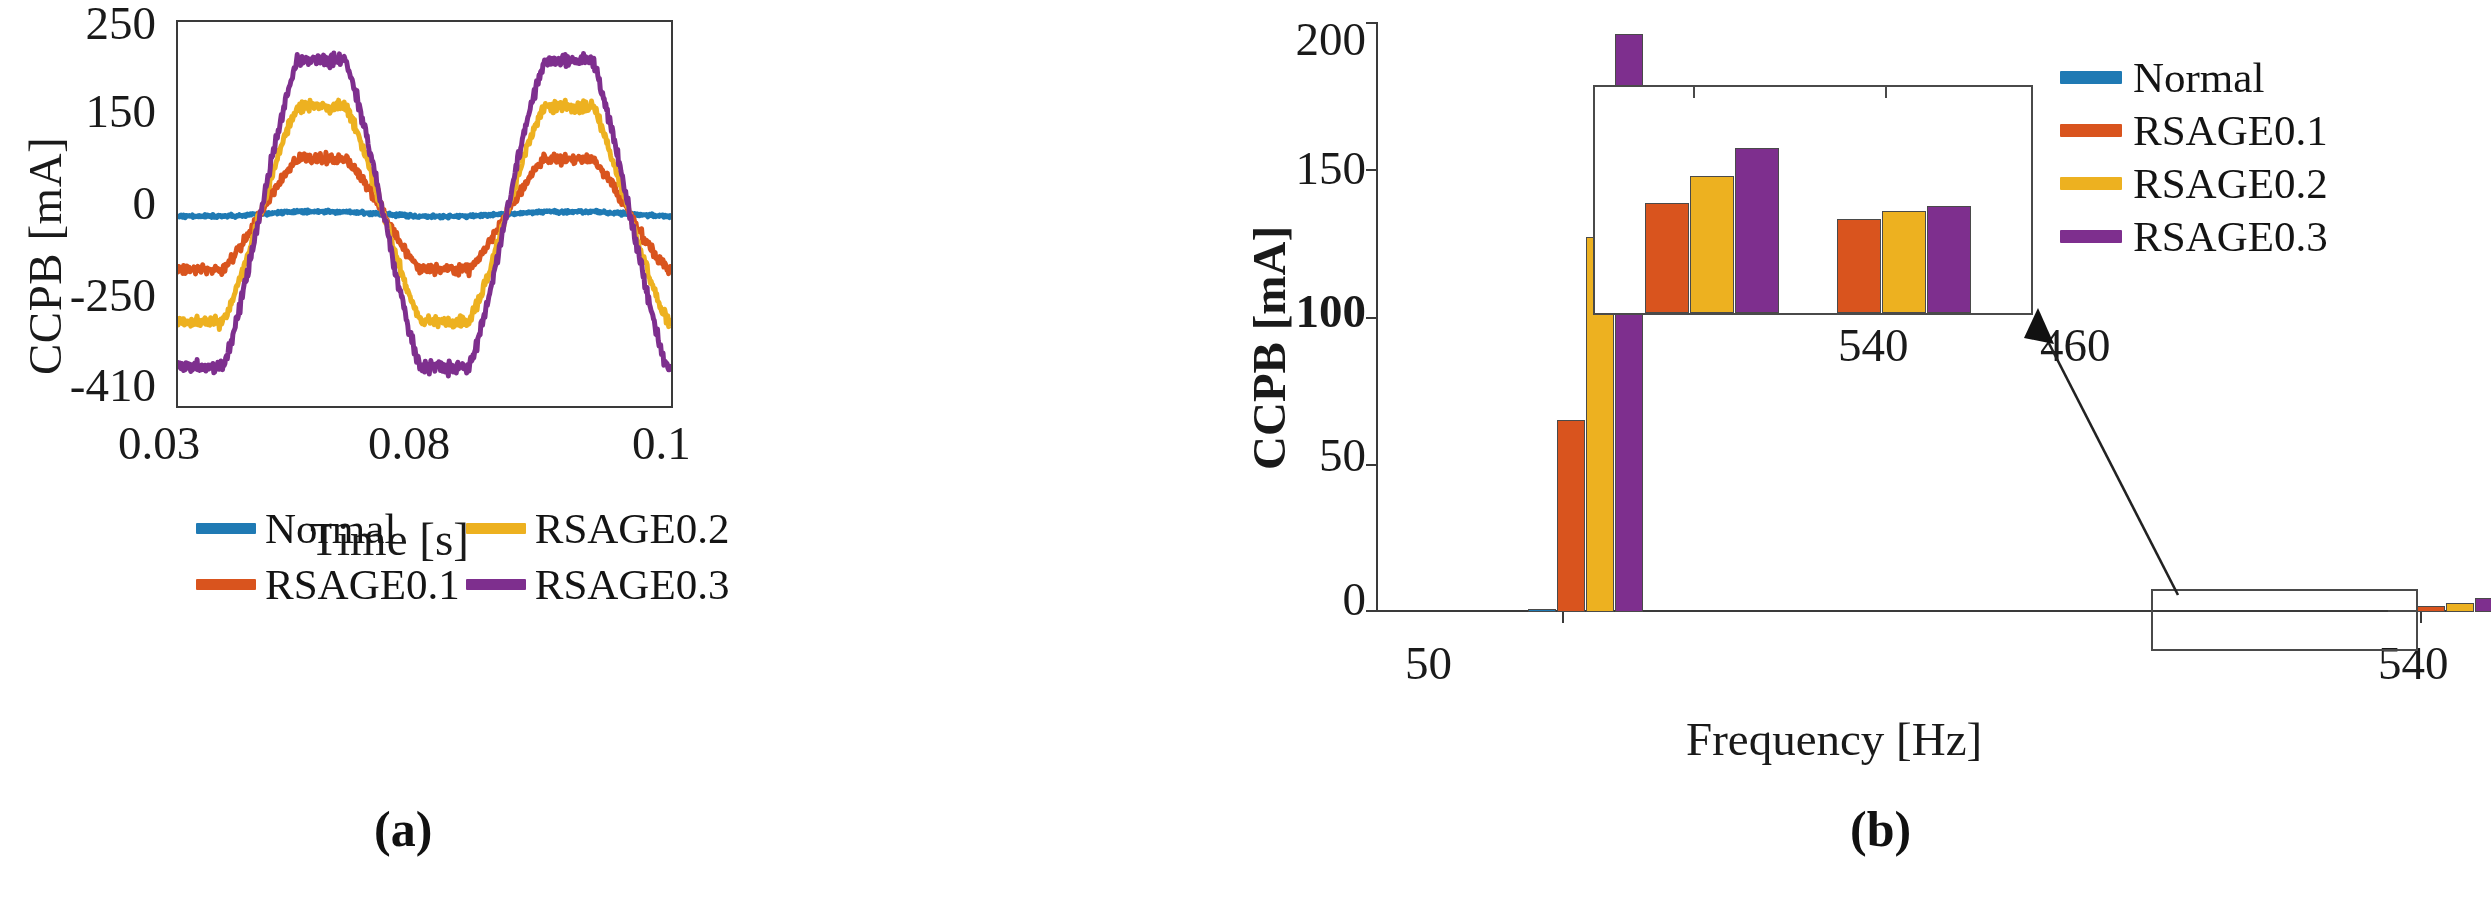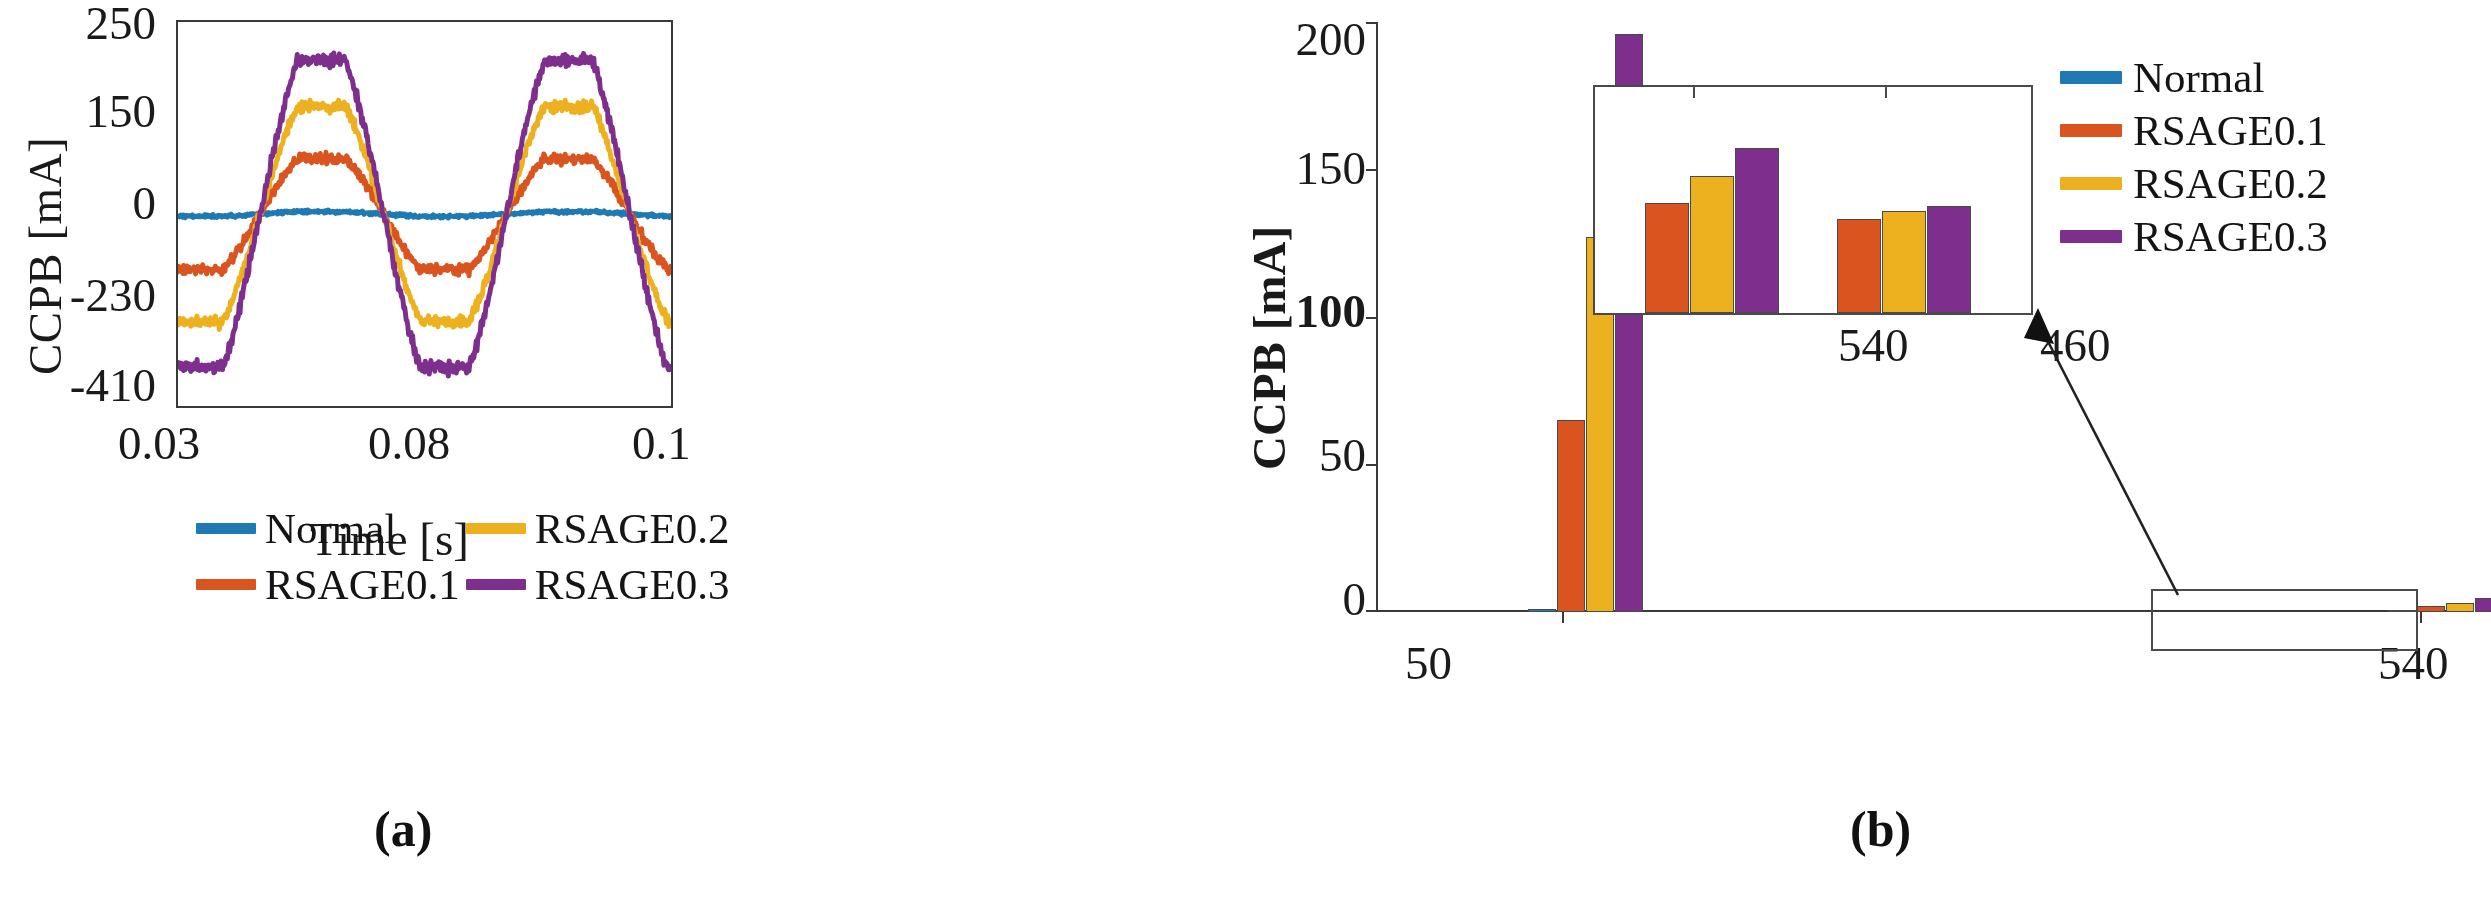--- a/index.html
+++ b/index.html
@@ -63,21 +63,21 @@
 </head>
 <body>
 
 <div class="figure">
 
   <div id="panel-a">
 
     <div class="tick a-ytick" style="left:26px;top:0px;width:130px;">250</div>
     <div class="tick a-ytick" style="left:26px;top:88px;width:130px;">150</div>
     <div class="tick a-ytick" style="left:26px;top:180px;width:130px;">0</div>
-    <div class="tick a-ytick" style="left:20px;top:272px;width:136px;">-230</div>
+    <div class="tick a-ytick" style="left:20px;top:272px;width:136px;">-250</div>
     <div class="tick a-ytick" style="left:20px;top:362px;width:136px;">-410</div>
 
     <div class="axlabel" id="a-ylabel" style="left:18px;top:375px;">CCPB [mA]</div>
 
     <div id="a-plotbox">
       <svg viewBox="0 0 497 388" preserveAspectRatio="none">
         <g id="a-curves">
             <path d="M0.00 196.66 L0.80 196.22 L1.60 196.88 L2.40 195.33 L3.21 195.01 L4.01 195.50 L4.81 197.24 L5.61 195.12 L6.41 195.77 L7.21 197.71 L8.02 195.46 L8.82 195.56 L9.62 196.17 L10.42 195.77 L11.22 195.52 L12.02 196.38 L12.83 196.35 L13.63 195.77 L14.43 194.99 L15.23 197.49 L16.03 195.84 L16.83 196.10 L17.64 196.72 L18.44 196.27 L19.24 196.49 L20.04 195.87 L20.84 196.67 L21.64 195.59 L22.45 196.37 L23.25 196.75 L24.05 196.00 L24.85 196.19 L25.65 196.76 L26.45 196.91 L27.25 194.54 L28.06 197.05 L28.86 196.51 L29.66 195.02 L30.46 195.68 L31.26 196.33 L32.06 195.56 L32.87 196.78 L33.67 197.31 L34.47 196.09 L35.27 194.46 L36.07 197.38 L36.87 197.40 L37.68 196.51 L38.48 196.08 L39.28 197.36 L40.08 196.44 L40.88 195.35 L41.68 195.41 L42.49 195.50 L43.29 196.76 L44.09 197.04 L44.89 195.89 L45.69 196.20 L46.49 196.59 L47.30 195.42 L48.10 195.63 L48.90 196.45 L49.70 197.17 L50.50 196.49 L51.30 195.10 L52.10 195.11 L52.91 195.94 L53.71 194.15 L54.51 196.59 L55.31 195.49 L56.11 195.88 L56.91 196.42 L57.72 197.34 L58.52 196.45 L59.32 195.67 L60.12 196.20 L60.92 195.53 L61.72 194.75 L62.53 195.75 L63.33 195.54 L64.13 195.47 L64.93 196.40 L65.73 195.43 L66.53 195.11 L67.34 194.99 L68.14 196.53 L68.94 194.72 L69.74 194.12 L70.54 195.26 L71.34 195.36 L72.15 194.67 L72.95 193.89 L73.75 194.98 L74.55 193.72 L75.35 193.95 L76.15 193.70 L76.95 194.02 L77.76 194.05 L78.56 194.37 L79.36 195.62 L80.16 193.65 L80.96 194.47 L81.76 194.08 L82.57 194.30 L83.37 193.35 L84.17 194.05 L84.97 194.21 L85.77 193.10 L86.57 194.14 L87.38 193.66 L88.18 192.57 L88.98 194.20 L89.78 195.10 L90.58 193.87 L91.38 192.49 L92.19 194.16 L92.99 193.37 L93.79 193.13 L94.59 193.76 L95.39 192.65 L96.19 193.42 L97.00 192.96 L97.80 192.56 L98.60 192.85 L99.40 193.09 L100.20 193.95 L101.00 191.36 L101.80 192.90 L102.61 193.31 L103.41 193.31 L104.21 191.20 L105.01 193.95 L105.81 193.79 L106.61 191.78 L107.42 191.15 L108.22 191.94 L109.02 192.04 L109.82 191.00 L110.62 192.61 L111.42 192.14 L112.23 191.61 L113.03 192.51 L113.83 192.70 L114.63 192.06 L115.43 191.26 L116.23 192.84 L117.04 190.61 L117.84 192.71 L118.64 192.30 L119.44 191.63 L120.24 190.44 L121.04 191.87 L121.85 190.93 L122.65 190.79 L123.45 190.78 L124.25 192.24 L125.05 190.57 L125.85 192.92 L126.65 191.94 L127.46 192.81 L128.26 190.29 L129.06 192.49 L129.86 193.04 L130.66 189.97 L131.46 192.73 L132.27 190.67 L133.07 191.34 L133.87 192.05 L134.67 191.86 L135.47 191.53 L136.27 191.73 L137.08 192.10 L137.88 191.00 L138.68 191.27 L139.48 191.97 L140.28 191.80 L141.08 190.46 L141.89 192.45 L142.69 191.85 L143.49 191.46 L144.29 191.28 L145.09 191.47 L145.89 191.17 L146.70 191.15 L147.50 192.89 L148.30 192.51 L149.10 190.65 L149.90 192.30 L150.70 191.14 L151.50 189.95 L152.31 190.86 L153.11 192.42 L153.91 191.26 L154.71 191.96 L155.51 191.26 L156.31 191.88 L157.12 191.43 L157.92 192.55 L158.72 193.33 L159.52 191.51 L160.32 191.13 L161.12 192.91 L161.93 191.94 L162.73 191.42 L163.53 192.69 L164.33 191.83 L165.13 191.75 L165.93 192.23 L166.74 191.21 L167.54 191.67 L168.34 191.99 L169.14 192.04 L169.94 191.21 L170.74 192.37 L171.55 192.32 L172.35 191.06 L173.15 190.80 L173.95 192.87 L174.75 192.18 L175.55 192.45 L176.35 192.03 L177.16 192.76 L177.96 191.93 L178.76 192.64 L179.56 193.32 L180.36 191.42 L181.16 191.86 L181.97 193.42 L182.77 192.99 L183.57 192.36 L184.37 191.77 L185.17 192.41 L185.97 191.02 L186.78 192.95 L187.58 194.36 L188.38 192.95 L189.18 192.85 L189.98 193.04 L190.78 193.05 L191.59 192.74 L192.39 193.94 L193.19 194.73 L193.99 192.59 L194.79 193.66 L195.59 194.71 L196.40 192.63 L197.20 192.44 L198.00 193.53 L198.80 194.16 L199.60 192.34 L200.40 194.04 L201.20 193.79 L202.01 192.74 L202.81 193.64 L203.61 195.23 L204.41 193.56 L205.21 192.85 L206.01 194.26 L206.82 193.92 L207.62 193.14 L208.42 195.14 L209.22 193.91 L210.02 193.55 L210.82 194.68 L211.63 194.84 L212.43 193.47 L213.23 193.12 L214.03 195.28 L214.83 195.15 L215.63 194.45 L216.44 195.73 L217.24 195.49 L218.04 194.59 L218.84 194.56 L219.64 196.67 L220.44 193.84 L221.25 195.18 L222.05 194.30 L222.85 195.90 L223.65 193.67 L224.45 195.39 L225.25 195.56 L226.05 193.94 L226.86 195.46 L227.66 195.54 L228.46 194.03 L229.26 194.89 L230.06 196.91 L230.86 194.91 L231.67 195.43 L232.47 197.23 L233.27 195.93 L234.07 194.22 L234.87 194.90 L235.67 195.47 L236.48 196.45 L237.28 197.20 L238.08 196.91 L238.88 195.04 L239.68 196.35 L240.48 197.02 L241.29 197.22 L242.09 197.16 L242.89 197.41 L243.69 195.95 L244.49 196.59 L245.29 196.41 L246.10 196.40 L246.90 195.79 L247.70 195.90 L248.50 196.42 L249.30 195.56 L250.10 195.74 L250.90 197.40 L251.71 197.63 L252.51 196.22 L253.31 196.76 L254.11 196.67 L254.91 196.13 L255.71 197.59 L256.52 196.99 L257.32 194.75 L258.12 196.96 L258.92 197.36 L259.72 196.70 L260.52 196.02 L261.33 195.97 L262.13 196.51 L262.93 196.39 L263.73 195.52 L264.53 197.99 L265.33 197.10 L266.14 196.02 L266.94 197.71 L267.74 195.37 L268.54 196.17 L269.34 196.54 L270.14 196.54 L270.95 197.22 L271.75 196.39 L272.55 198.07 L273.35 195.36 L274.15 195.05 L274.95 195.89 L275.75 196.26 L276.56 196.42 L277.36 196.54 L278.16 196.79 L278.96 195.97 L279.76 196.06 L280.56 196.74 L281.37 195.49 L282.17 196.43 L282.97 197.54 L283.77 195.15 L284.57 195.33 L285.37 195.84 L286.18 195.71 L286.98 195.50 L287.78 196.05 L288.58 195.87 L289.38 196.78 L290.18 195.85 L290.99 197.81 L291.79 196.42 L292.59 195.62 L293.39 195.72 L294.19 196.14 L294.99 194.87 L295.80 196.52 L296.60 195.53 L297.40 194.60 L298.20 196.94 L299.00 196.27 L299.80 196.26 L300.60 195.20 L301.41 195.96 L302.21 195.53 L303.01 195.38 L303.81 195.08 L304.61 196.70 L305.41 194.24 L306.22 194.40 L307.02 196.40 L307.82 195.75 L308.62 194.22 L309.42 195.15 L310.22 194.34 L311.03 195.83 L311.83 196.58 L312.63 196.11 L313.43 194.36 L314.23 194.79 L315.03 195.89 L315.84 194.41 L316.64 195.19 L317.44 195.87 L318.24 193.27 L319.04 194.96 L319.84 194.32 L320.65 194.63 L321.45 194.34 L322.25 194.90 L323.05 194.84 L323.85 193.65 L324.65 193.61 L325.45 194.67 L326.26 193.32 L327.06 194.25 L327.86 194.48 L328.66 193.49 L329.46 194.35 L330.26 193.45 L331.07 195.31 L331.87 193.65 L332.67 194.68 L333.47 195.14 L334.27 192.33 L335.07 192.74 L335.88 193.87 L336.68 193.76 L337.48 194.25 L338.28 193.55 L339.08 194.67 L339.88 193.12 L340.69 194.13 L341.49 193.85 L342.29 193.65 L343.09 193.32 L343.89 193.61 L344.69 194.02 L345.50 192.34 L346.30 193.72 L347.10 193.82 L347.90 192.43 L348.70 192.65 L349.50 192.93 L350.30 193.09 L351.11 192.57 L351.91 193.18 L352.71 192.38 L353.51 191.74 L354.31 192.74 L355.11 192.47 L355.92 191.87 L356.72 191.92 L357.52 193.81 L358.32 191.89 L359.12 192.23 L359.92 192.84 L360.73 191.52 L361.53 191.26 L362.33 192.95 L363.13 191.87 L363.93 190.96 L364.73 192.01 L365.54 192.53 L366.34 191.33 L367.14 191.54 L367.94 193.23 L368.74 191.14 L369.54 190.92 L370.35 191.41 L371.15 191.61 L371.95 190.79 L372.75 191.38 L373.55 191.33 L374.35 190.82 L375.15 191.62 L375.96 192.08 L376.76 191.28 L377.56 191.06 L378.36 191.39 L379.16 192.04 L379.96 190.40 L380.77 191.62 L381.57 192.67 L382.37 191.39 L383.17 192.84 L383.97 193.34 L384.77 191.99 L385.58 192.42 L386.38 191.69 L387.18 190.82 L387.98 191.30 L388.78 193.30 L389.58 191.72 L390.39 190.86 L391.19 192.77 L391.99 193.13 L392.79 190.42 L393.59 192.35 L394.39 192.43 L395.20 191.56 L396.00 191.89 L396.80 192.32 L397.60 191.41 L398.40 192.58 L399.20 191.47 L400.00 191.66 L400.81 191.40 L401.61 191.53 L402.41 192.16 L403.21 190.99 L404.01 190.47 L404.81 191.40 L405.62 191.35 L406.42 190.47 L407.22 191.94 L408.02 193.18 L408.82 192.51 L409.62 192.45 L410.43 192.64 L411.23 190.70 L412.03 192.21 L412.83 191.93 L413.63 192.89 L414.43 191.49 L415.24 191.10 L416.04 192.32 L416.84 191.11 L417.64 191.26 L418.44 191.10 L419.24 191.24 L420.05 191.73 L420.85 191.55 L421.65 190.20 L422.45 192.31 L423.25 192.61 L424.05 191.13 L424.85 192.88 L425.66 191.48 L426.46 192.80 L427.26 192.11 L428.06 192.18 L428.86 192.33 L429.66 190.88 L430.47 192.46 L431.27 192.63 L432.07 193.38 L432.87 192.60 L433.67 193.85 L434.47 192.63 L435.28 192.05 L436.08 193.14 L436.88 192.87 L437.68 193.27 L438.48 193.31 L439.28 194.03 L440.09 192.22 L440.89 192.27 L441.69 193.24 L442.49 193.18 L443.29 191.75 L444.09 192.36 L444.90 193.83 L445.70 194.04 L446.50 192.16 L447.30 195.33 L448.10 192.68 L448.90 191.89 L449.70 194.25 L450.51 194.20 L451.31 192.71 L452.11 193.37 L452.91 194.62 L453.71 194.81 L454.51 193.06 L455.32 195.07 L456.12 194.64 L456.92 193.05 L457.72 194.52 L458.52 194.58 L459.32 193.60 L460.13 193.53 L460.93 195.02 L461.73 194.30 L462.53 193.94 L463.33 195.62 L464.13 195.67 L464.94 194.33 L465.74 195.54 L466.54 194.28 L467.34 194.62 L468.14 195.26 L468.94 194.92 L469.75 194.69 L470.55 194.84 L471.35 194.96 L472.15 194.61 L472.95 195.71 L473.75 196.84 L474.55 195.10 L475.36 194.36 L476.16 195.53 L476.96 195.46 L477.76 193.81 L478.56 195.86 L479.36 196.56 L480.17 195.05 L480.97 195.41 L481.77 196.55 L482.57 195.94 L483.37 195.74 L484.17 195.91 L484.98 196.40 L485.78 195.23 L486.58 195.79 L487.38 195.56 L488.18 194.88 L488.98 194.86 L489.79 197.23 L490.59 196.59 L491.39 195.39 L492.19 196.85 L492.99 196.63 L493.79 195.90 L494.60 197.08 L495.40 197.68 L496.20 195.70 L497.00 196.04 " fill="none" stroke="#1f7ab4" stroke-width="5" stroke-linejoin="round" stroke-linecap="round"></path>
             <path d="M0.00 252.52 L0.80 247.11 L1.60 250.18 L2.40 250.17 L3.21 248.16 L4.01 248.89 L4.81 254.07 L5.61 245.91 L6.41 248.71 L7.21 254.15 L8.02 252.80 L8.82 246.57 L9.62 250.44 L10.42 247.90 L11.22 247.83 L12.02 252.45 L12.83 251.24 L13.63 250.88 L14.43 249.53 L15.23 250.13 L16.03 247.40 L16.83 248.63 L17.64 254.56 L18.44 251.13 L19.24 248.50 L20.04 247.00 L20.84 250.97 L21.64 248.03 L22.45 249.27 L23.25 252.89 L24.05 249.16 L24.85 245.16 L25.65 248.83 L26.45 250.29 L27.25 249.34 L28.06 250.58 L28.86 254.57 L29.66 248.59 L30.46 250.05 L31.26 250.42 L32.06 249.76 L32.87 250.26 L33.67 250.30 L34.47 254.03 L35.27 249.78 L36.07 251.32 L36.87 250.97 L37.68 246.79 L38.48 248.68 L39.28 250.28 L40.08 248.90 L40.88 251.47 L41.68 252.11 L42.49 250.21 L43.29 251.59 L44.09 255.13 L44.89 252.70 L45.69 246.22 L46.49 245.62 L47.30 251.78 L48.10 244.77 L48.90 245.44 L49.70 245.87 L50.50 245.15 L51.30 241.30 L52.10 241.82 L52.91 240.77 L53.71 234.92 L54.51 240.15 L55.31 242.78 L56.11 238.20 L56.91 237.36 L57.72 234.71 L58.52 231.64 L59.32 228.04 L60.12 229.58 L60.92 229.18 L61.72 226.00 L62.53 225.96 L63.33 231.34 L64.13 225.25 L64.93 225.42 L65.73 224.28 L66.53 216.30 L67.34 221.52 L68.14 220.83 L68.94 219.80 L69.74 214.01 L70.54 216.65 L71.34 214.17 L72.15 211.59 L72.95 213.58 L73.75 212.97 L74.55 205.00 L75.35 209.37 L76.15 208.99 L76.95 199.60 L77.76 201.32 L78.56 202.62 L79.36 198.44 L80.16 199.90 L80.96 192.92 L81.76 198.99 L82.57 195.46 L83.37 193.62 L84.17 194.45 L84.97 187.74 L85.77 191.24 L86.57 189.27 L87.38 186.89 L88.18 184.44 L88.98 184.80 L89.78 184.18 L90.58 175.61 L91.38 181.58 L92.19 181.99 L92.99 176.03 L93.79 169.94 L94.59 174.95 L95.39 172.95 L96.19 171.12 L97.00 174.58 L97.80 166.75 L98.60 165.35 L99.40 166.68 L100.20 167.32 L101.00 164.42 L101.80 161.85 L102.61 164.40 L103.41 162.51 L104.21 154.63 L105.01 161.03 L105.81 155.48 L106.61 155.93 L107.42 152.44 L108.22 155.77 L109.02 153.15 L109.82 150.36 L110.62 151.50 L111.42 148.39 L112.23 147.83 L113.03 150.73 L113.83 144.20 L114.63 143.96 L115.43 145.42 L116.23 140.98 L117.04 137.58 L117.84 142.54 L118.64 139.94 L119.44 140.81 L120.24 141.78 L121.04 139.65 L121.85 140.90 L122.65 133.39 L123.45 136.55 L124.25 139.32 L125.05 134.06 L125.85 138.61 L126.65 136.82 L127.46 133.23 L128.26 135.03 L129.06 140.71 L129.86 138.33 L130.66 134.60 L131.46 139.76 L132.27 139.48 L133.07 134.50 L133.87 141.01 L134.67 142.24 L135.47 137.85 L136.27 138.56 L137.08 140.18 L137.88 138.61 L138.68 133.93 L139.48 141.25 L140.28 141.39 L141.08 134.59 L141.89 134.39 L142.69 138.66 L143.49 132.74 L144.29 140.13 L145.09 142.32 L145.89 137.89 L146.70 139.60 L147.50 137.47 L148.30 139.83 L149.10 131.63 L149.90 143.45 L150.70 134.82 L151.50 140.84 L152.31 137.09 L153.11 138.52 L153.91 134.78 L154.71 134.29 L155.51 138.53 L156.31 142.01 L157.12 139.13 L157.92 142.12 L158.72 137.72 L159.52 138.66 L160.32 142.32 L161.12 141.05 L161.93 134.12 L162.73 135.78 L163.53 139.67 L164.33 136.84 L165.13 136.79 L165.93 139.80 L166.74 141.09 L167.54 140.89 L168.34 139.53 L169.14 139.59 L169.94 135.26 L170.74 136.33 L171.55 141.55 L172.35 145.62 L173.15 139.53 L173.95 143.99 L174.75 147.21 L175.55 148.30 L176.35 144.87 L177.16 149.06 L177.96 144.70 L178.76 150.22 L179.56 152.46 L180.36 153.26 L181.16 149.18 L181.97 157.15 L182.77 150.95 L183.57 154.83 L184.37 160.29 L185.17 159.48 L185.97 156.03 L186.78 156.17 L187.58 163.23 L188.38 160.27 L189.18 161.74 L189.98 169.69 L190.78 166.53 L191.59 167.33 L192.39 167.56 L193.19 169.38 L193.99 165.39 L194.79 169.06 L195.59 178.71 L196.40 175.62 L197.20 180.17 L198.00 177.75 L198.80 180.21 L199.60 178.43 L200.40 183.69 L201.20 183.39 L202.01 185.35 L202.81 188.18 L203.61 188.82 L204.41 187.41 L205.21 186.64 L206.01 194.14 L206.82 191.93 L207.62 189.60 L208.42 201.58 L209.22 197.25 L210.02 198.91 L210.82 199.64 L211.63 202.81 L212.43 205.00 L213.23 205.05 L214.03 209.34 L214.83 204.67 L215.63 205.84 L216.44 214.38 L217.24 211.84 L218.04 209.54 L218.84 217.91 L219.64 215.57 L220.44 212.64 L221.25 219.20 L222.05 222.07 L222.85 220.20 L223.65 221.71 L224.45 224.51 L225.25 226.11 L226.05 226.67 L226.86 229.89 L227.66 228.24 L228.46 225.46 L229.26 230.68 L230.06 237.35 L230.86 231.15 L231.67 232.33 L232.47 237.53 L233.27 237.79 L234.07 236.10 L234.87 239.05 L235.67 238.35 L236.48 241.19 L237.28 241.93 L238.08 241.27 L238.88 242.70 L239.68 243.74 L240.48 245.29 L241.29 249.96 L242.09 245.74 L242.89 246.06 L243.69 253.70 L244.49 246.67 L245.29 252.50 L246.10 250.89 L246.90 250.21 L247.70 246.11 L248.50 250.57 L249.30 247.54 L250.10 251.65 L250.90 252.27 L251.71 247.30 L252.51 246.17 L253.31 248.51 L254.11 252.53 L254.91 245.68 L255.71 247.03 L256.52 251.47 L257.32 249.05 L258.12 247.38 L258.92 255.28 L259.72 250.80 L260.52 244.79 L261.33 251.91 L262.13 251.98 L262.93 249.97 L263.73 248.63 L264.53 253.38 L265.33 248.91 L266.14 249.44 L266.94 250.68 L267.74 250.73 L268.54 248.15 L269.34 250.01 L270.14 250.35 L270.95 246.05 L271.75 251.10 L272.55 250.45 L273.35 247.69 L274.15 247.09 L274.95 248.61 L275.75 246.86 L276.56 249.24 L277.36 250.61 L278.16 253.93 L278.96 249.10 L279.76 254.67 L280.56 248.61 L281.37 251.28 L282.17 252.36 L282.97 255.75 L283.77 245.04 L284.57 246.80 L285.37 251.30 L286.18 251.69 L286.98 246.45 L287.78 250.46 L288.58 248.69 L289.38 246.72 L290.18 245.38 L290.99 251.84 L291.79 245.29 L292.59 249.33 L293.39 256.42 L294.19 246.69 L294.99 245.72 L295.80 247.75 L296.60 248.21 L297.40 245.02 L298.20 242.82 L299.00 245.50 L299.80 243.91 L300.60 240.28 L301.41 240.47 L302.21 242.25 L303.01 238.21 L303.81 240.67 L304.61 236.60 L305.41 232.65 L306.22 234.85 L307.02 234.20 L307.82 229.97 L308.62 228.48 L309.42 232.11 L310.22 228.62 L311.03 227.61 L311.83 228.22 L312.63 223.65 L313.43 219.65 L314.23 221.07 L315.03 222.04 L315.84 218.61 L316.64 216.97 L317.44 222.12 L318.24 211.60 L319.04 211.39 L319.84 213.05 L320.65 212.70 L321.45 209.96 L322.25 211.82 L323.05 212.78 L323.85 202.35 L324.65 205.28 L325.45 204.02 L326.26 201.13 L327.06 200.51 L327.86 197.38 L328.66 202.07 L329.46 198.56 L330.26 195.38 L331.07 194.94 L331.87 188.06 L332.67 193.11 L333.47 190.73 L334.27 186.24 L335.07 188.46 L335.88 185.31 L336.68 183.94 L337.48 179.97 L338.28 182.87 L339.08 183.56 L339.88 176.51 L340.69 179.54 L341.49 181.26 L342.29 178.26 L343.09 172.31 L343.89 173.58 L344.69 171.67 L345.50 166.45 L346.30 174.45 L347.10 168.06 L347.90 164.67 L348.70 169.02 L349.50 167.21 L350.30 161.25 L351.11 161.09 L351.91 163.27 L352.71 161.12 L353.51 157.80 L354.31 156.33 L355.11 156.90 L355.92 152.20 L356.72 155.78 L357.52 153.19 L358.32 147.53 L359.12 147.92 L359.92 149.87 L360.73 149.27 L361.53 144.92 L362.33 145.11 L363.13 143.82 L363.93 145.16 L364.73 146.14 L365.54 146.18 L366.34 138.13 L367.14 139.97 L367.94 141.38 L368.74 133.39 L369.54 134.83 L370.35 139.90 L371.15 139.32 L371.95 138.33 L372.75 140.65 L373.55 142.11 L374.35 138.53 L375.15 140.95 L375.96 141.90 L376.76 135.99 L377.56 135.72 L378.36 139.40 L379.16 133.31 L379.96 139.38 L380.77 139.16 L381.57 141.79 L382.37 135.05 L383.17 136.87 L383.97 141.32 L384.77 140.06 L385.58 135.19 L386.38 144.67 L387.18 136.14 L387.98 139.39 L388.78 141.15 L389.58 140.66 L390.39 133.69 L391.19 141.33 L391.99 140.42 L392.79 138.88 L393.59 137.64 L394.39 137.30 L395.20 137.82 L396.00 138.64 L396.80 137.49 L397.60 140.49 L398.40 135.21 L399.20 143.12 L400.00 142.48 L400.81 137.41 L401.61 139.02 L402.41 137.94 L403.21 137.32 L404.01 135.70 L404.81 137.34 L405.62 139.27 L406.42 140.20 L407.22 141.93 L408.02 136.50 L408.82 136.49 L409.62 139.61 L410.43 140.49 L411.23 138.98 L412.03 134.18 L412.83 141.55 L413.63 136.54 L414.43 136.24 L415.24 141.33 L416.04 140.44 L416.84 135.97 L417.64 138.87 L418.44 140.64 L419.24 140.20 L420.05 137.53 L420.85 142.47 L421.65 140.74 L422.45 145.40 L423.25 147.04 L424.05 146.91 L424.85 147.26 L425.66 146.15 L426.46 147.64 L427.26 150.77 L428.06 149.70 L428.86 156.56 L429.66 152.62 L430.47 154.20 L431.27 154.81 L432.07 157.19 L432.87 152.66 L433.67 160.35 L434.47 160.02 L435.28 160.76 L436.08 158.61 L436.88 164.93 L437.68 159.80 L438.48 161.78 L439.28 165.89 L440.09 171.19 L440.89 163.86 L441.69 171.35 L442.49 175.06 L443.29 171.87 L444.09 176.17 L444.90 181.30 L445.70 175.48 L446.50 178.22 L447.30 184.39 L448.10 180.10 L448.90 180.21 L449.70 183.82 L450.51 183.48 L451.31 185.97 L452.11 185.92 L452.91 189.05 L453.71 187.52 L454.51 192.83 L455.32 193.24 L456.12 194.75 L456.92 193.59 L457.72 203.60 L458.52 203.42 L459.32 197.22 L460.13 200.75 L460.93 207.50 L461.73 203.03 L462.53 209.21 L463.33 210.07 L464.13 209.16 L464.94 212.02 L465.74 211.76 L466.54 212.85 L467.34 208.85 L468.14 218.94 L468.94 222.95 L469.75 218.55 L470.55 221.90 L471.35 223.93 L472.15 220.46 L472.95 221.72 L473.75 223.97 L474.55 222.26 L475.36 224.56 L476.16 229.41 L476.96 230.74 L477.76 225.38 L478.56 229.47 L479.36 237.24 L480.17 234.60 L480.97 232.84 L481.77 238.94 L482.57 238.94 L483.37 239.70 L484.17 243.61 L484.98 243.33 L485.78 237.04 L486.58 239.65 L487.38 243.64 L488.18 244.15 L488.98 240.26 L489.79 247.66 L490.59 243.04 L491.39 244.50 L492.19 247.03 L492.99 250.73 L493.79 251.25 L494.60 254.23 L495.40 249.22 L496.20 246.98 L497.00 250.53 " fill="none" stroke="#d9541e" stroke-width="5" stroke-linejoin="round" stroke-linecap="round"></path>
             <path d="M0.00 306.27 L0.80 300.36 L1.60 299.37 L2.40 303.18 L3.21 302.44 L4.01 304.52 L4.81 299.78 L5.61 299.84 L6.41 306.08 L7.21 303.67 L8.02 305.30 L8.82 302.01 L9.62 304.94 L10.42 302.24 L11.22 302.44 L12.02 304.42 L12.83 307.32 L13.63 300.29 L14.43 303.34 L15.23 306.11 L16.03 303.72 L16.83 302.83 L17.64 305.23 L18.44 299.91 L19.24 297.12 L20.04 305.90 L20.84 305.44 L21.64 301.37 L22.45 306.75 L23.25 303.48 L24.05 303.80 L24.85 301.11 L25.65 304.09 L26.45 300.10 L27.25 298.90 L28.06 305.37 L28.86 301.92 L29.66 301.26 L30.46 305.92 L31.26 305.21 L32.06 306.30 L32.87 298.74 L33.67 302.79 L34.47 301.04 L35.27 300.58 L36.07 305.54 L36.87 299.60 L37.68 297.11 L38.48 302.36 L39.28 304.69 L40.08 302.55 L40.88 301.76 L41.68 310.72 L42.49 303.16 L43.29 300.14 L44.09 305.09 L44.89 302.43 L45.69 298.23 L46.49 298.27 L47.30 295.93 L48.10 298.05 L48.90 298.79 L49.70 296.70 L50.50 290.10 L51.30 290.82 L52.10 291.36 L52.91 282.61 L53.71 285.39 L54.51 280.57 L55.31 281.86 L56.11 277.95 L56.91 275.09 L57.72 273.27 L58.52 267.83 L59.32 266.15 L60.12 266.30 L60.92 263.12 L61.72 258.33 L62.53 260.52 L63.33 257.12 L64.13 252.61 L64.93 249.23 L65.73 257.68 L66.53 245.73 L67.34 242.69 L68.14 244.65 L68.94 240.25 L69.74 235.50 L70.54 234.31 L71.34 233.24 L72.15 231.83 L72.95 227.51 L73.75 226.09 L74.55 220.22 L75.35 216.49 L76.15 219.26 L76.95 216.11 L77.76 206.11 L78.56 212.22 L79.36 209.08 L80.16 195.53 L80.96 197.78 L81.76 200.41 L82.57 192.82 L83.37 191.09 L84.17 193.01 L84.97 185.47 L85.77 185.39 L86.57 183.01 L87.38 180.18 L88.18 172.55 L88.98 178.50 L89.78 174.11 L90.58 166.02 L91.38 165.07 L92.19 167.27 L92.99 156.74 L93.79 156.39 L94.59 157.99 L95.39 156.14 L96.19 146.16 L97.00 146.44 L97.80 147.49 L98.60 143.16 L99.40 140.03 L100.20 139.21 L101.00 131.76 L101.80 129.14 L102.61 132.84 L103.41 126.99 L104.21 124.71 L105.01 123.72 L105.81 121.74 L106.61 116.12 L107.42 113.39 L108.22 115.09 L109.02 111.08 L109.82 107.74 L110.62 113.12 L111.42 100.34 L112.23 99.37 L113.03 105.44 L113.83 100.42 L114.63 95.55 L115.43 99.45 L116.23 95.91 L117.04 92.11 L117.84 94.31 L118.64 91.40 L119.44 87.95 L120.24 85.59 L121.04 89.55 L121.85 89.53 L122.65 82.72 L123.45 87.14 L124.25 91.64 L125.05 80.64 L125.85 90.79 L126.65 86.13 L127.46 86.49 L128.26 80.98 L129.06 87.26 L129.86 83.14 L130.66 83.69 L131.46 86.93 L132.27 90.06 L133.07 79.15 L133.87 83.13 L134.67 84.07 L135.47 85.31 L136.27 82.48 L137.08 87.36 L137.88 85.50 L138.68 82.97 L139.48 84.60 L140.28 82.56 L141.08 84.03 L141.89 87.65 L142.69 87.37 L143.49 83.64 L144.29 84.19 L145.09 86.48 L145.89 81.99 L146.70 83.44 L147.50 84.99 L148.30 84.47 L149.10 84.53 L149.90 89.25 L150.70 86.58 L151.50 85.32 L152.31 87.99 L153.11 92.17 L153.91 87.49 L154.71 86.09 L155.51 89.20 L156.31 84.33 L157.12 82.92 L157.92 88.59 L158.72 85.84 L159.52 82.38 L160.32 81.41 L161.12 87.85 L161.93 78.91 L162.73 86.60 L163.53 87.48 L164.33 84.94 L165.13 82.61 L165.93 87.40 L166.74 82.92 L167.54 80.91 L168.34 88.54 L169.14 89.04 L169.94 86.08 L170.74 84.02 L171.55 94.88 L172.35 88.63 L173.15 89.90 L173.95 100.35 L174.75 94.93 L175.55 96.89 L176.35 97.00 L177.16 108.04 L177.96 98.37 L178.76 110.92 L179.56 109.18 L180.36 110.61 L181.16 111.75 L181.97 113.59 L182.77 116.32 L183.57 119.82 L184.37 121.30 L185.17 128.57 L185.97 125.81 L186.78 124.84 L187.58 133.43 L188.38 135.65 L189.18 131.57 L189.98 135.79 L190.78 138.91 L191.59 141.12 L192.39 147.17 L193.19 148.32 L193.99 149.25 L194.79 150.07 L195.59 163.41 L196.40 154.29 L197.20 160.22 L198.00 164.67 L198.80 166.33 L199.60 171.27 L200.40 173.52 L201.20 180.45 L202.01 169.10 L202.81 179.89 L203.61 185.23 L204.41 184.61 L205.21 182.59 L206.01 193.18 L206.82 195.59 L207.62 193.14 L208.42 198.36 L209.22 203.30 L210.02 199.88 L210.82 205.46 L211.63 208.31 L212.43 205.26 L213.23 211.32 L214.03 221.88 L214.83 221.65 L215.63 219.94 L216.44 229.29 L217.24 228.34 L218.04 233.36 L218.84 229.97 L219.64 236.66 L220.44 237.20 L221.25 240.12 L222.05 246.72 L222.85 240.48 L223.65 241.31 L224.45 256.03 L225.25 252.19 L226.05 253.68 L226.86 256.95 L227.66 260.79 L228.46 259.75 L229.26 269.38 L230.06 266.56 L230.86 272.85 L231.67 270.76 L232.47 273.04 L233.27 275.63 L234.07 277.21 L234.87 281.86 L235.67 283.11 L236.48 282.40 L237.28 285.43 L238.08 289.35 L238.88 288.07 L239.68 289.03 L240.48 296.77 L241.29 293.12 L242.09 297.74 L242.89 297.93 L243.69 299.50 L244.49 298.62 L245.29 303.44 L246.10 304.66 L246.90 302.98 L247.70 302.68 L248.50 305.89 L249.30 300.81 L250.10 302.49 L250.90 301.81 L251.71 302.00 L252.51 296.85 L253.31 300.51 L254.11 304.41 L254.91 303.39 L255.71 303.02 L256.52 302.49 L257.32 300.53 L258.12 305.88 L258.92 304.93 L259.72 297.50 L260.52 304.27 L261.33 303.32 L262.13 307.92 L262.93 300.52 L263.73 301.60 L264.53 302.83 L265.33 301.48 L266.14 300.46 L266.94 304.24 L267.74 301.39 L268.54 299.51 L269.34 304.21 L270.14 306.52 L270.95 303.27 L271.75 302.99 L272.55 299.17 L273.35 306.14 L274.15 302.88 L274.95 306.46 L275.75 302.45 L276.56 301.98 L277.36 308.28 L278.16 307.87 L278.96 302.20 L279.76 306.46 L280.56 305.59 L281.37 300.24 L282.17 304.01 L282.97 306.37 L283.77 300.49 L284.57 296.73 L285.37 307.45 L286.18 304.92 L286.98 297.99 L287.78 304.60 L288.58 305.45 L289.38 300.85 L290.18 304.64 L290.99 306.70 L291.79 301.91 L292.59 303.71 L293.39 304.98 L294.19 300.53 L294.99 297.49 L295.80 301.40 L296.60 294.61 L297.40 288.75 L298.20 292.01 L299.00 292.78 L299.80 286.33 L300.60 281.71 L301.41 291.08 L302.21 284.52 L303.01 277.22 L303.81 282.78 L304.61 279.82 L305.41 275.66 L306.22 277.11 L307.02 274.82 L307.82 265.55 L308.62 261.63 L309.42 265.74 L310.22 261.26 L311.03 256.45 L311.83 261.96 L312.63 258.99 L313.43 254.51 L314.23 252.63 L315.03 251.09 L315.84 245.58 L316.64 241.89 L317.44 236.04 L318.24 237.08 L319.04 234.61 L319.84 229.91 L320.65 227.84 L321.45 221.42 L322.25 224.05 L323.05 225.25 L323.85 221.52 L324.65 214.31 L325.45 214.96 L326.26 205.81 L327.06 209.91 L327.86 203.40 L328.66 205.86 L329.46 196.00 L330.26 198.97 L331.07 196.07 L331.87 187.32 L332.67 191.74 L333.47 186.20 L334.27 182.08 L335.07 181.44 L335.88 179.70 L336.68 175.07 L337.48 174.87 L338.28 174.89 L339.08 167.76 L339.88 161.77 L340.69 167.73 L341.49 157.45 L342.29 154.60 L343.09 151.32 L343.89 154.47 L344.69 149.97 L345.50 148.20 L346.30 145.89 L347.10 142.79 L347.90 133.58 L348.70 136.00 L349.50 133.53 L350.30 134.95 L351.11 124.91 L351.91 124.64 L352.71 122.43 L353.51 120.16 L354.31 123.33 L355.11 117.68 L355.92 113.68 L356.72 116.92 L357.52 114.66 L358.32 106.87 L359.12 108.69 L359.92 104.15 L360.73 105.07 L361.53 101.98 L362.33 104.69 L363.13 95.62 L363.93 95.57 L364.73 92.29 L365.54 96.50 L366.34 89.15 L367.14 85.54 L367.94 91.38 L368.74 90.78 L369.54 85.76 L370.35 82.37 L371.15 84.55 L371.95 84.07 L372.75 84.32 L373.55 85.48 L374.35 83.36 L375.15 85.93 L375.96 90.01 L376.76 83.08 L377.56 84.63 L378.36 91.80 L379.16 85.73 L379.96 80.19 L380.77 82.26 L381.57 89.83 L382.37 81.98 L383.17 85.35 L383.97 86.58 L384.77 84.93 L385.58 81.29 L386.38 84.16 L387.18 89.72 L387.98 81.82 L388.78 84.56 L389.58 81.97 L390.39 79.04 L391.19 87.11 L391.99 88.37 L392.79 83.32 L393.59 87.26 L394.39 87.37 L395.20 84.52 L396.00 84.03 L396.80 91.05 L397.60 86.35 L398.40 84.68 L399.20 87.80 L400.00 91.52 L400.81 84.79 L401.61 90.49 L402.41 86.80 L403.21 81.57 L404.01 86.91 L404.81 91.84 L405.62 84.50 L406.42 86.60 L407.22 82.09 L408.02 91.14 L408.82 79.50 L409.62 89.48 L410.43 89.83 L411.23 80.85 L412.03 89.73 L412.83 86.31 L413.63 89.38 L414.43 87.37 L415.24 85.14 L416.04 86.38 L416.84 79.84 L417.64 84.29 L418.44 85.78 L419.24 84.93 L420.05 88.23 L420.85 91.70 L421.65 87.18 L422.45 93.19 L423.25 97.29 L424.05 100.71 L424.85 94.75 L425.66 104.15 L426.46 110.00 L427.26 104.63 L428.06 108.46 L428.86 112.28 L429.66 115.68 L430.47 113.04 L431.27 116.19 L432.07 122.44 L432.87 119.55 L433.67 126.98 L434.47 129.52 L435.28 129.94 L436.08 135.37 L436.88 139.24 L437.68 139.41 L438.48 139.82 L439.28 144.86 L440.09 143.95 L440.89 145.13 L441.69 152.98 L442.49 155.03 L443.29 152.10 L444.09 158.27 L444.90 164.78 L445.70 159.86 L446.50 159.34 L447.30 172.76 L448.10 171.03 L448.90 171.72 L449.70 177.13 L450.51 176.81 L451.31 177.04 L452.11 183.60 L452.91 186.53 L453.71 185.42 L454.51 189.30 L455.32 195.57 L456.12 194.48 L456.92 200.22 L457.72 203.85 L458.52 203.92 L459.32 207.62 L460.13 207.74 L460.93 210.99 L461.73 214.22 L462.53 219.34 L463.33 221.75 L464.13 221.69 L464.94 227.61 L465.74 233.21 L466.54 230.01 L467.34 236.43 L468.14 236.41 L468.94 238.56 L469.75 236.91 L470.55 241.91 L471.35 243.48 L472.15 242.81 L472.95 245.06 L473.75 255.51 L474.55 257.81 L475.36 258.73 L476.16 264.18 L476.96 261.73 L477.76 264.91 L478.56 265.47 L479.36 269.91 L480.17 270.58 L480.97 269.48 L481.77 277.16 L482.57 274.39 L483.37 281.93 L484.17 282.45 L484.98 283.68 L485.78 288.73 L486.58 287.95 L487.38 292.20 L488.18 294.56 L488.98 295.22 L489.79 294.03 L490.59 290.23 L491.39 294.06 L492.19 304.33 L492.99 304.51 L493.79 296.75 L494.60 307.83 L495.40 305.96 L496.20 301.24 L497.00 302.87 " fill="none" stroke="#edb120" stroke-width="5" stroke-linejoin="round" stroke-linecap="round"></path>
@@ -144,20 +144,21 @@
           <div class="b-bar" style="left: 208px; width: 28px; height: 374.65px; background: rgb(237, 177, 32);"></div>
           <div class="b-bar" style="left: 1068px; width: 28px; height: 8.85px; background: rgb(237, 177, 32);"></div>
           <div class="b-bar" style="left: 237px; width: 28px; height: 578.2px; background: rgb(126, 47, 142);"></div>
           <div class="b-bar" style="left: 1097px; width: 28px; height: 14.16px; background: rgb(126, 47, 142);"></div>
         </div>
     </div>
 
     <div class="tick b-xtick" style="left:155px;top:640px;">50</div>
     <div class="tick b-xtick" style="left:1128px;top:640px;">540</div>
 
+    <div class="axlabel" id="b-xlabel" style="left:436px;top:712px;">Frequency [Hz]</div>
 
     <div id="b-legend">
       <div class="lg-item">
         <span class="lg-swatch" style="background:#1f7ab4"></span>
         <span class="lg-text">Normal</span>
       </div>
       <div class="lg-item">
         <span class="lg-swatch" style="background:#d9541e"></span>
         <span class="lg-text">RSAGE0.1</span>
       </div>

